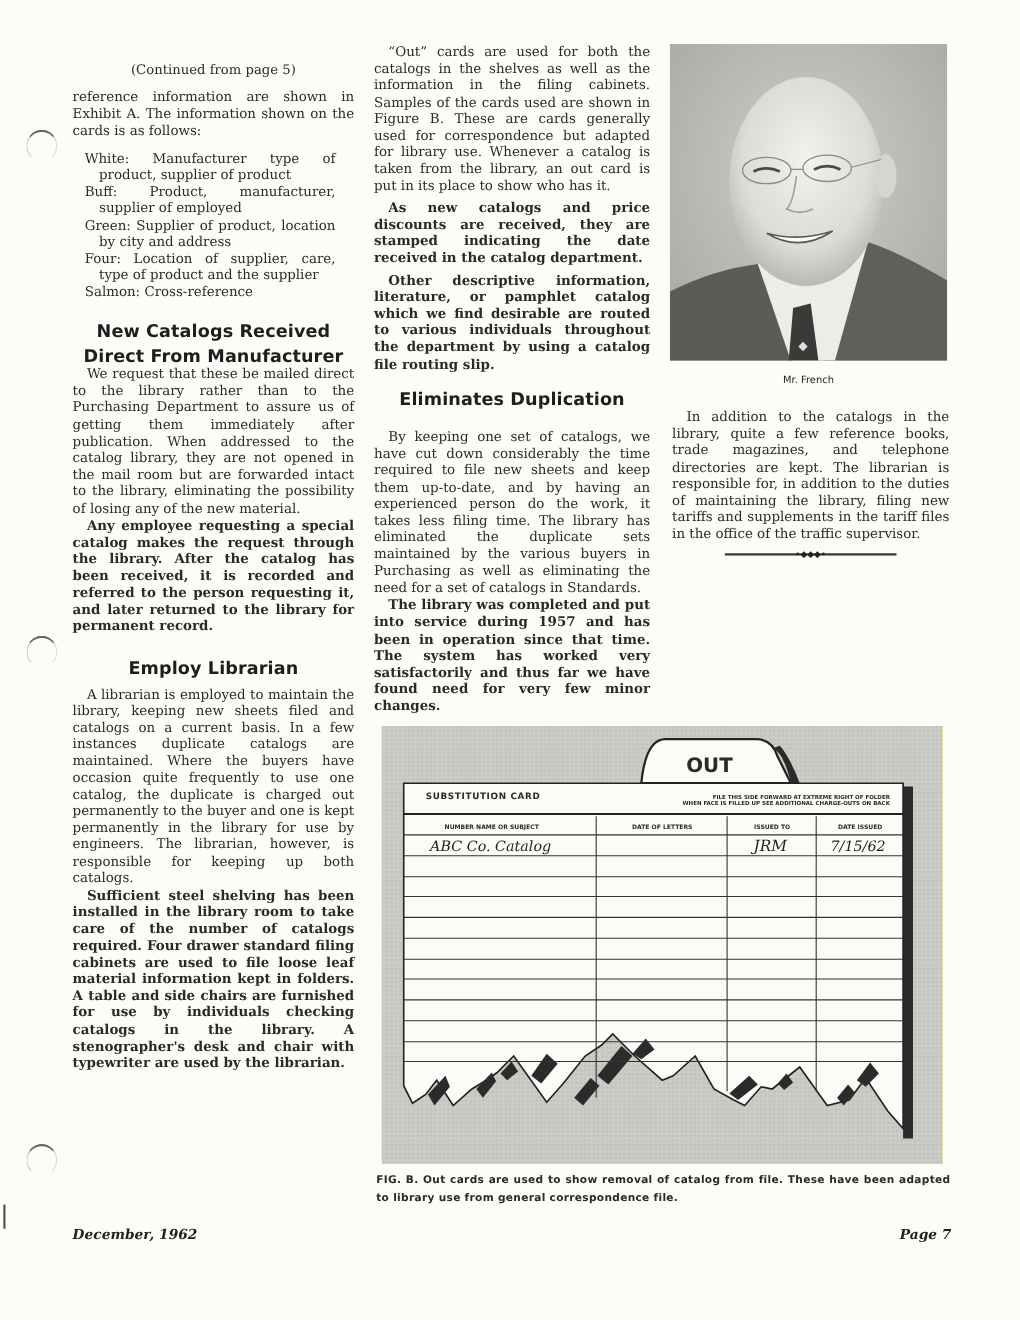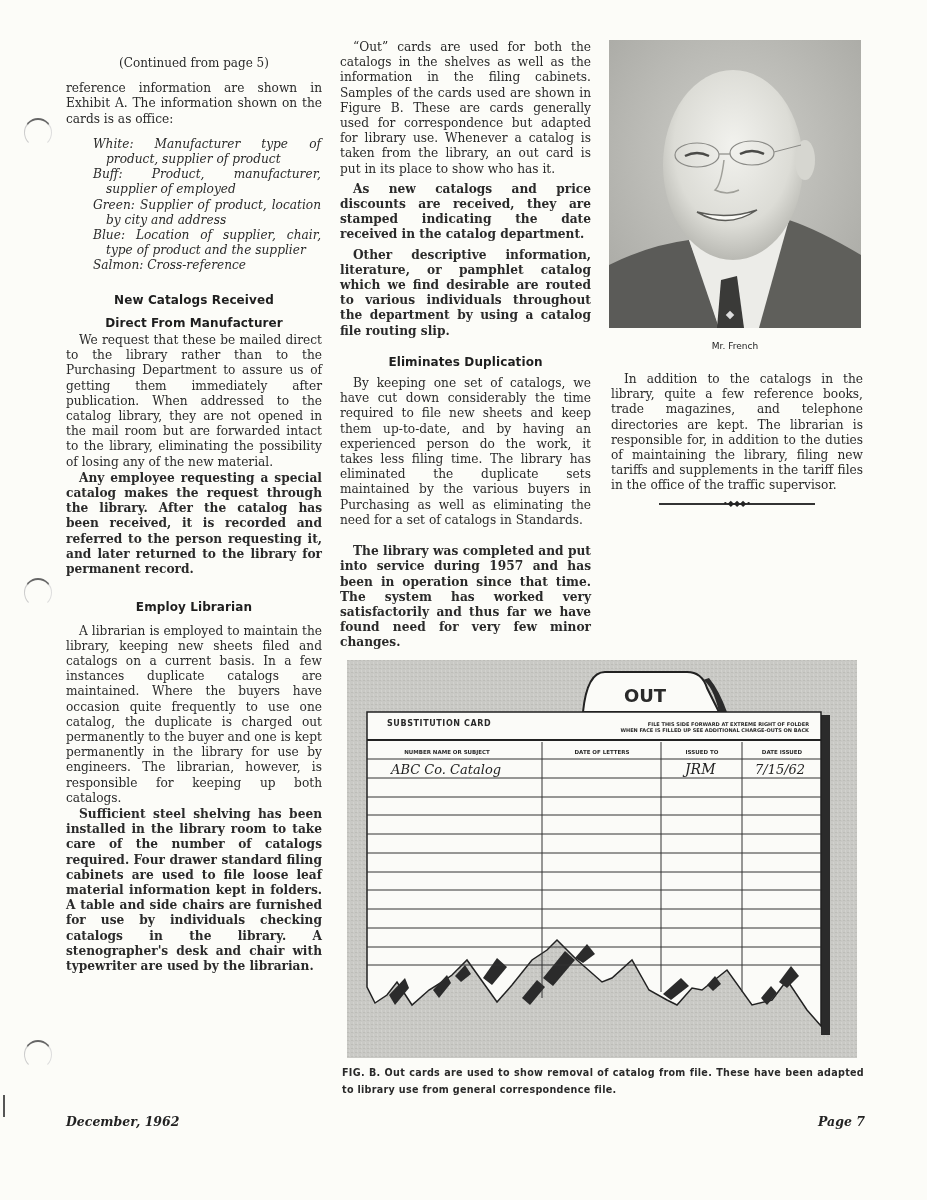--- a/index.html
+++ b/index.html
@@ -10,31 +10,31 @@
     color: #2a2a2a;
   }
   .col { position: absolute; font-size: 12.2px; line-height: 15.2px; }
   .col p { margin: 0; text-align: justify; text-indent: 13px; }
   .col p.noind { text-indent: 0; }
   .col p + p { margin-top: 1px; font-weight: bold; }
   .col1 { left: 66px; top: 56px; width: 256px; }
   .col2 { left: 340px; top: 40px; width: 251px; }
   .col3 { left: 611px; top: 372px; width: 252px; }
   .cont { text-align: center; margin-bottom: 10px; font-size: 12px; }
-  .colors { margin: 10px 0 0 27px; width: 228px; font-style: italic; }
+  .colors { margin: 10px 0 0 11px; width: 228px; }
   .colors div { text-indent: -13px; padding-left: 13px; text-align: justify; }
   h2 {
     font-family: "DejaVu Sans", "Liberation Sans", sans-serif;
-    font-size: 12px; font-weight: bold; text-align: center; margin: 0;
+    font-size: 16px; font-weight: bold; text-align: center; margin: 0;
     color: #1e1e1e; letter-spacing: 0.1px;
   }
   .h-new1 { margin-top: 19px; }
   .h-new2 { margin-top: 8px; margin-bottom: 2px; }
   .h-lib { margin-top: 23px; margin-bottom: 8px; }
-  .h-elim { margin-top: 16px; margin-bottom: 6px; }
+  .h-elim { margin-top: 16px; margin-bottom: 20px; }
   .photo {
     position: absolute; left: 609px; top: 40px; width: 252px; height: 288px;
     background: #bdbdb8; overflow: hidden;
   }
   .caption-photo {
     position: absolute; left: 609px; top: 341px; width: 252px; text-align: center;
     font-family: "DejaVu Sans", sans-serif; font-size: 9px; font-weight: normal; color: #222;
   }
   .divider { margin: 9px auto 10px; width: 156px; height: 2px; background: #333; position: relative; }
   .divider span { position: absolute; left: 62px; top: -3px; width: 32px; height: 8px;
@@ -62,44 +62,44 @@
 </head>
 <body>
 
 <div class="hole" style="top:118px;"></div>
 <div class="hole" style="top:578px;"></div>
 <div class="hole" style="top:1040px;"></div>
 <div class="edge"></div>
 
 <div class="col col1">
   <div class="cont">(Continued from page 5)</div>
-  <p class="noind">reference information are shown in Exhibit A. The information shown on the cards is as office:</p>
+  <p class="noind">reference information are shown in Exhibit A. The information shown on the cards is as follows:</p>
   <div class="colors">
     <div><span>White:</span> <span>Manufacturer type of product, supplier of product</span></div>
     <div><span>Buff:</span> <span>Product, manufacturer, supplier of employed</span></div>
     <div><span>Green:</span> <span>Supplier of product, location by city and address</span></div>
-    <div><span>Blue:</span> <span>Location of supplier, chair, type of product and the supplier</span></div>
+    <div><span>Four:</span> <span>Location of supplier, care, type of product and the supplier</span></div>
     <div style="text-align:left;"><span>Salmon:</span> <span>Cross-reference</span></div>
   </div>
   <h2 class="h-new1">New Catalogs Received</h2>
   <h2 class="h-new2">Direct From Manufacturer</h2>
   <p>We request that these be mailed direct to the library rather than to the Purchasing Department to assure us of getting them immediately after publication. When addressed to the catalog library, they are not opened in the mail room but are forwarded intact to the library, eliminating the possibility of losing any of the new material.</p>
   <p>Any employee requesting a special catalog makes the request through the library. After the catalog has been received, it is recorded and referred to the person requesting it, and later returned to the library for permanent record.</p>
   <h2 class="h-lib">Employ Librarian</h2>
   <p>A librarian is employed to maintain the library, keeping new sheets filed and catalogs on a current basis. In a few instances duplicate catalogs are maintained. Where the buyers have occasion quite frequently to use one catalog, the duplicate is charged out permanently to the buyer and one is kept permanently in the library for use by engineers. The librarian, however, is responsible for keeping up both catalogs.</p>
   <p>Sufficient steel shelving has been installed in the library room to take care of the number of catalogs required. Four drawer standard filing cabinets are used to file loose leaf material information kept in folders. A table and side chairs are furnished for use by individuals checking catalogs in the library. A stenographer's desk and chair with typewriter are used by the librarian.</p>
 </div>
 
 <div class="col col2">
   <p>“Out” cards are used for both the catalogs in the shelves as well as the information in the filing cabinets. Samples of the cards used are shown in Figure B. These are cards generally used for correspondence but adapted for library use. Whenever a catalog is taken from the library, an out card is put in its place to show who has it.</p>
   <p style="margin-top:5px">As new catalogs and price discounts are received, they are stamped indicating the date received in the catalog department.</p>
   <p style="margin-top:5px">Other descriptive information, literature, or pamphlet catalog which we find desirable are routed to various individuals throughout the department by using a catalog file routing slip.</p>
   <h2 class="h-elim">Eliminates Duplication</h2>
   <p>By keeping one set of catalogs, we have cut down considerably the time required to file new sheets and keep them up-to-date, and by having an experienced person do the work, it takes less filing time. The library has eliminated the duplicate sets maintained by the various buyers in Purchasing as well as eliminating the need for a set of catalogs in Standards.</p>
-  <p style="margin-top:16px">The library was completed and put into service during 1957 and has been in operation since that time. The system has worked very satisfactorily and thus far we have found need for very few minor changes.</p>
+  <p style="margin-top:1px">The library was completed and put into service during 1957 and has been in operation since that time. The system has worked very satisfactorily and thus far we have found need for very few minor changes.</p>
 </div>
 
 <div class="photo">
   <svg width="252" height="288" viewBox="0 0 252 288">
     <defs>
       <radialGradient id="bg" cx="50%" cy="40%" r="70%">
         <stop offset="0" stop-color="#cfcfca"></stop>
         <stop offset="1" stop-color="#a9a9a4"></stop>
       </radialGradient>
       <radialGradient id="face" cx="50%" cy="40%" r="60%">

